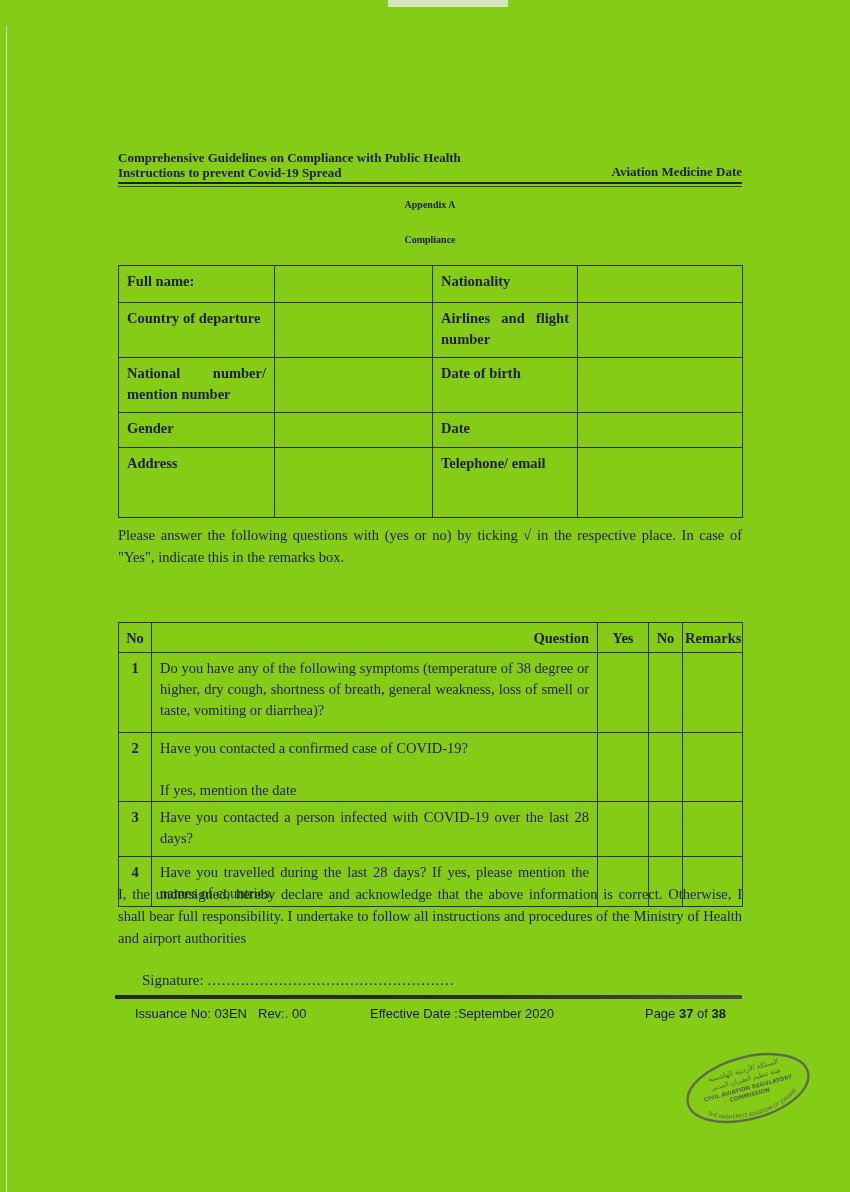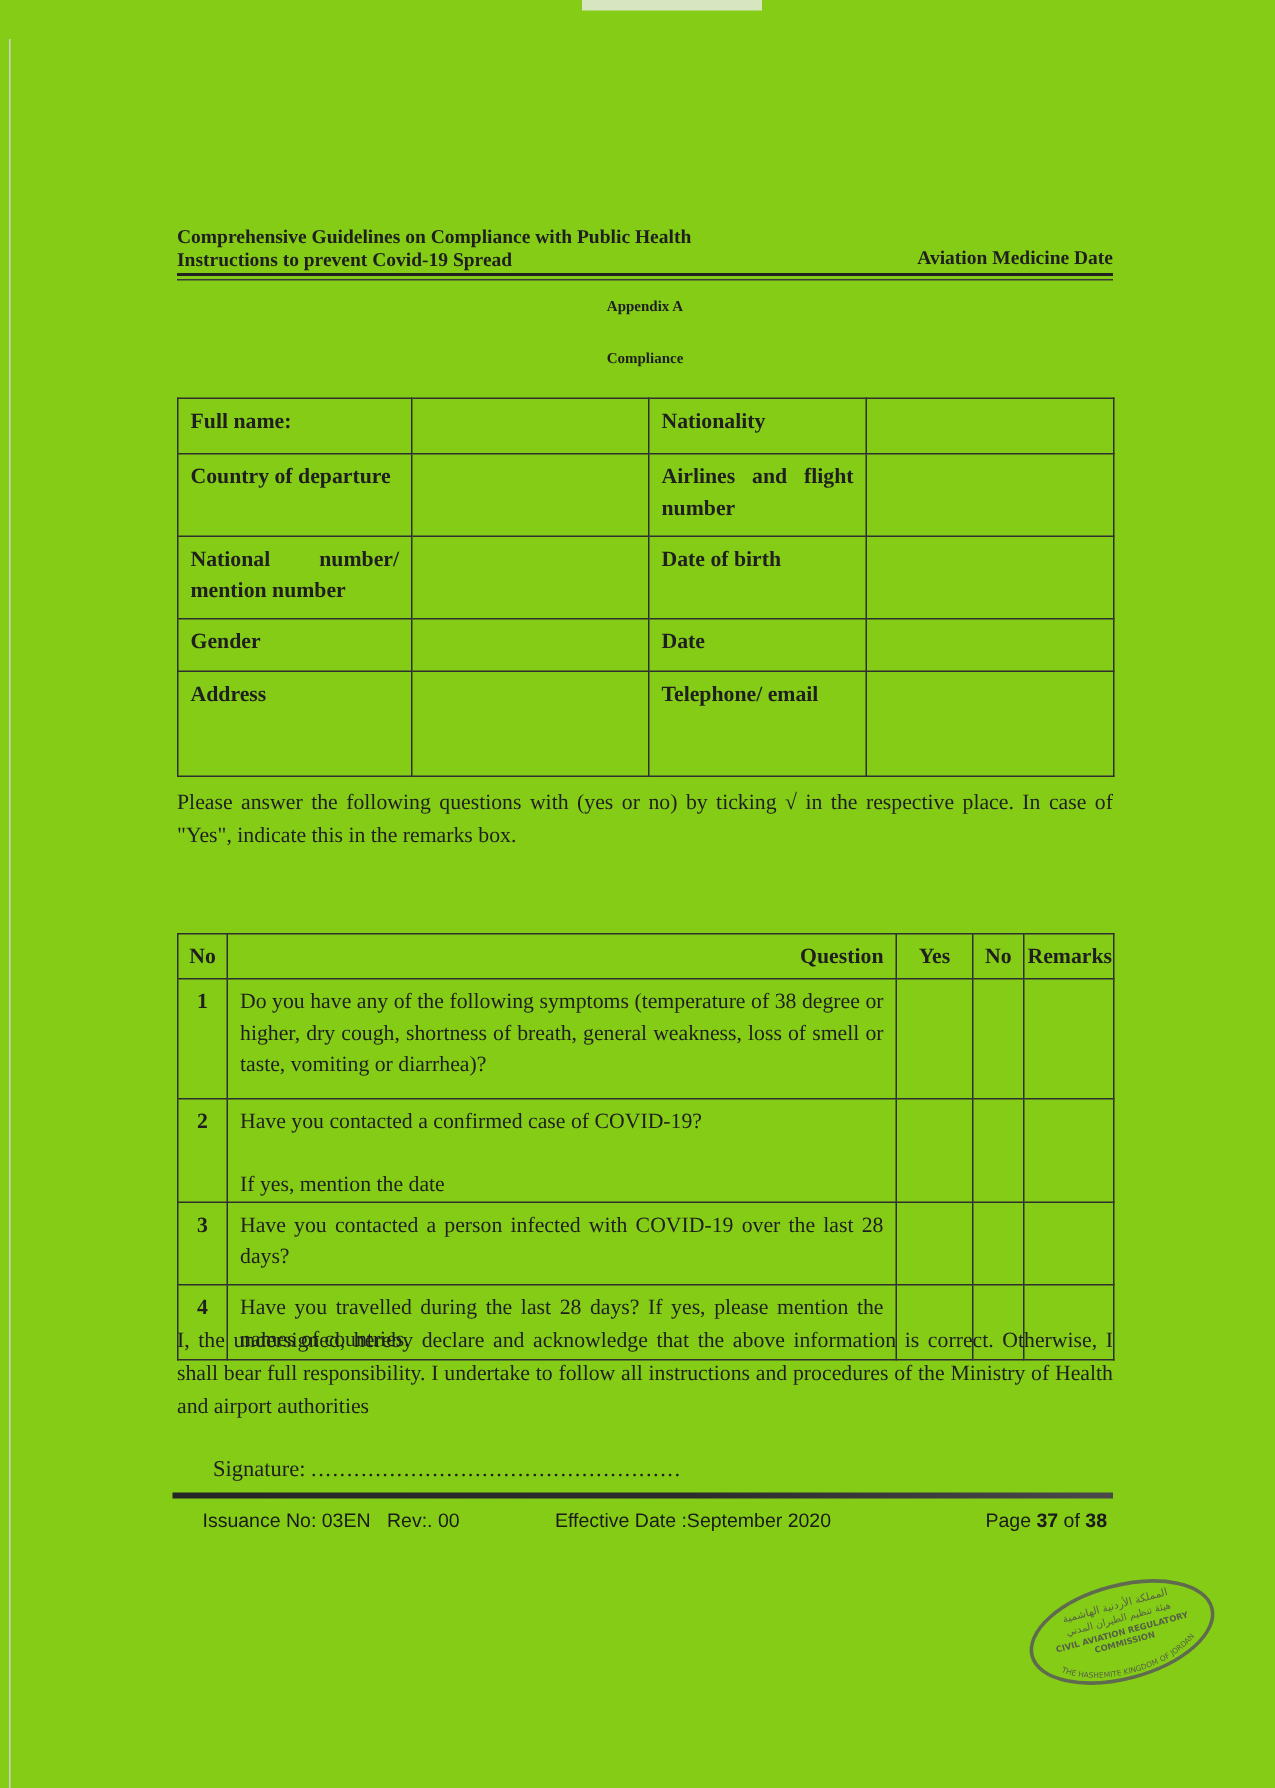--- a/index.html
+++ b/index.html
@@ -43,21 +43,21 @@
   .signature .dots{letter-spacing:1px;}
 
   
   .footer-rule{position:absolute;left:115px;top:995px;width:627px;height:4px;
     background:linear-gradient(90deg,#262626 0%,#2c2c2c 55%,#4a4a4a 100%);}
   .footer{position:absolute;left:118px;top:1006px;width:624px;height:20px;
     font-family:"Liberation Sans","DejaVu Sans",sans-serif;font-size:13px;color:#1a1a1a;}
   .footer .f-iss{position:absolute;left:17px;}
   .footer .f-rev{position:absolute;left:140px;}
   .footer .f-eff{position:absolute;left:252px;}
-  .footer .f-page{position:absolute;right:4px;}
+  .footer .f-page{position:absolute;right:16px;}
   .footer b{font-weight:bold;}
 
   
   .stamp{position:absolute;left:678px;top:1042px;width:140px;height:92px;
     transform:rotate(-15deg);opacity:.85;}
   .stamp text{fill:#4e4e4e;font-family:"DejaVu Sans",sans-serif;}
 </style>
 </head>
 <body>
 

